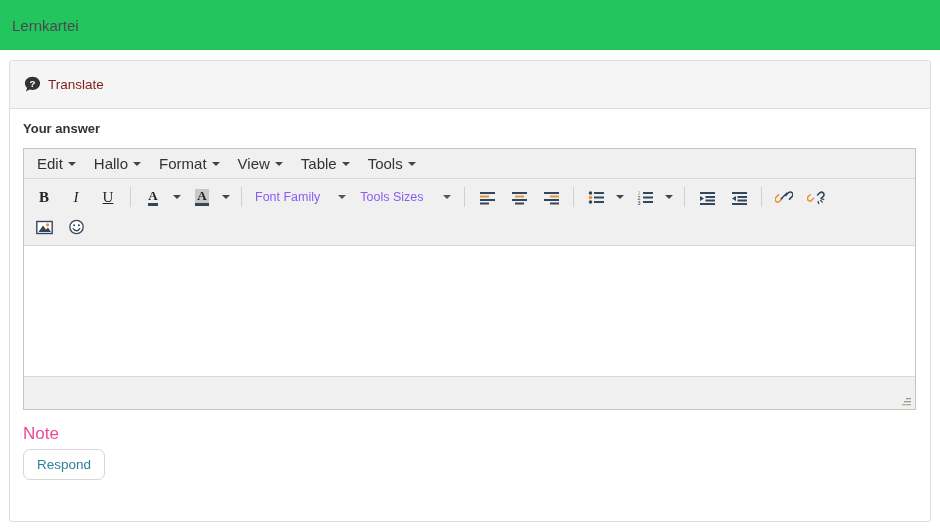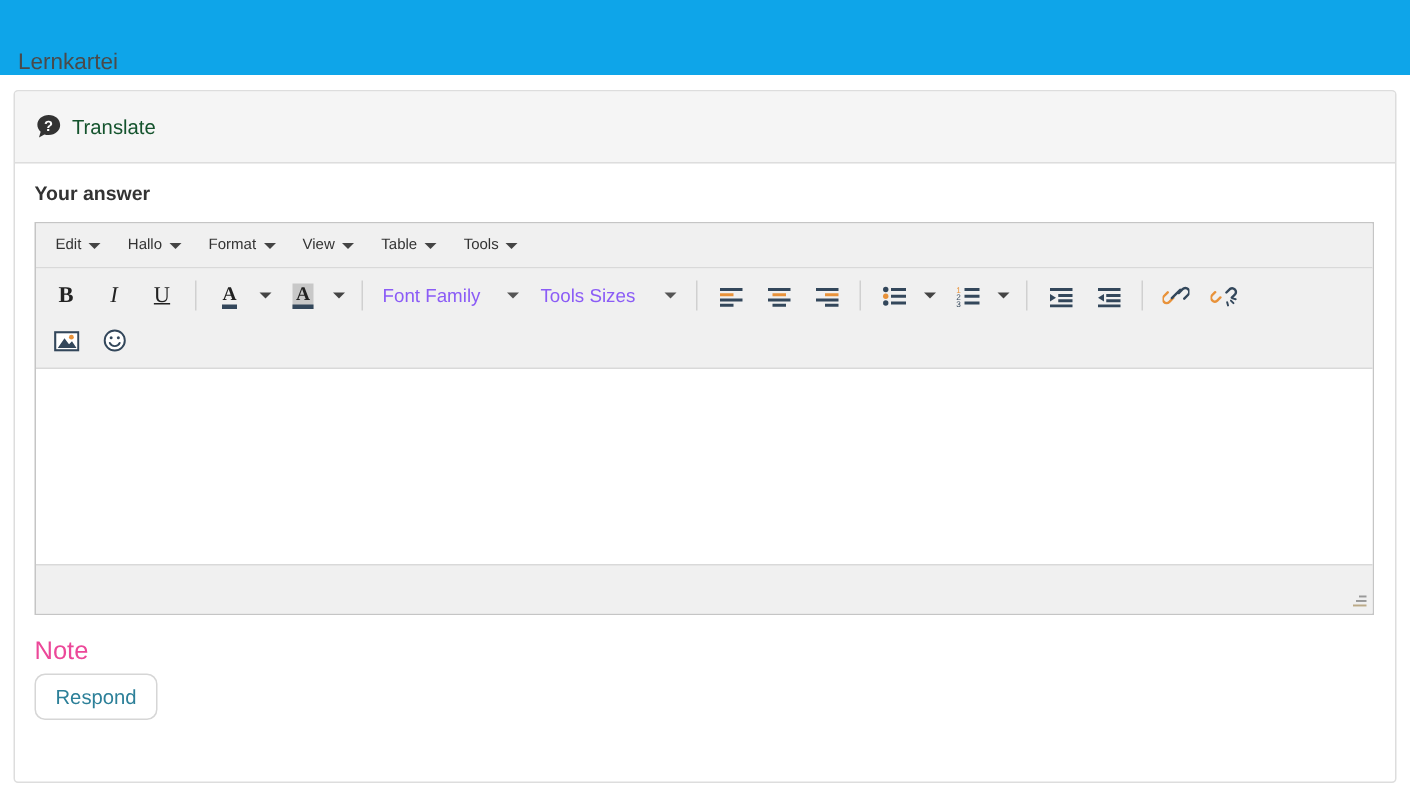--- a/index.html
+++ b/index.html
@@ -7,23 +7,23 @@
     margin: 0; padding: 0;
     width: 940px; height: 531px;
     background: #ffffff;
     font-family: "Liberation Sans", sans-serif;
     -webkit-font-smoothing: antialiased;
   }
 
   
   .page-header {
     height: 50px;
-    background: #0ea5e9;
-    display: flex;
-    align-items: flex-end;
+    background: #22c55e;
+    display: flex;
+    align-items: center;
     padding: 0 12px;
   }
   .page-title {
     font-size: 15px;
     color: #4a4a4a;
     font-weight: 400;
   }
 
   
   .panel {
@@ -45,21 +45,21 @@
   .panel-heading .help-icon {
     width: 17px; height: 17px;
     margin-right: 7px;
     display: inline-flex;
     align-items: center;
     justify-content: center;
     flex: 0 0 auto;
   }
   .panel-title {
     font-size: 13.5px;
-    color: #14532d;
+    color: #7f1d1d;
   }
   .panel-body {
     padding: 12px 13px 0 13px;
   }
 
   
   .question-text {
     font-size: 13px;
     color: #555555;
     margin-bottom: 6px;
@@ -79,21 +79,21 @@
   }
   .mce-menubar {
     background: #f0f0f0;
     border-bottom: 1px solid #d9d9d9;
     display: flex;
     align-items: center;
     height: 30px;
     padding-left: 4px;
   }
   .menu-item {
-    font-size: 10px;
+    font-size: 15px;
     color: #333333;
     padding: 4px 9px;
     display: flex;
     align-items: center;
     gap: 5px;
     cursor: default;
     border-radius: 2px;
     justify-content: space-between;
   }
   .caret {

